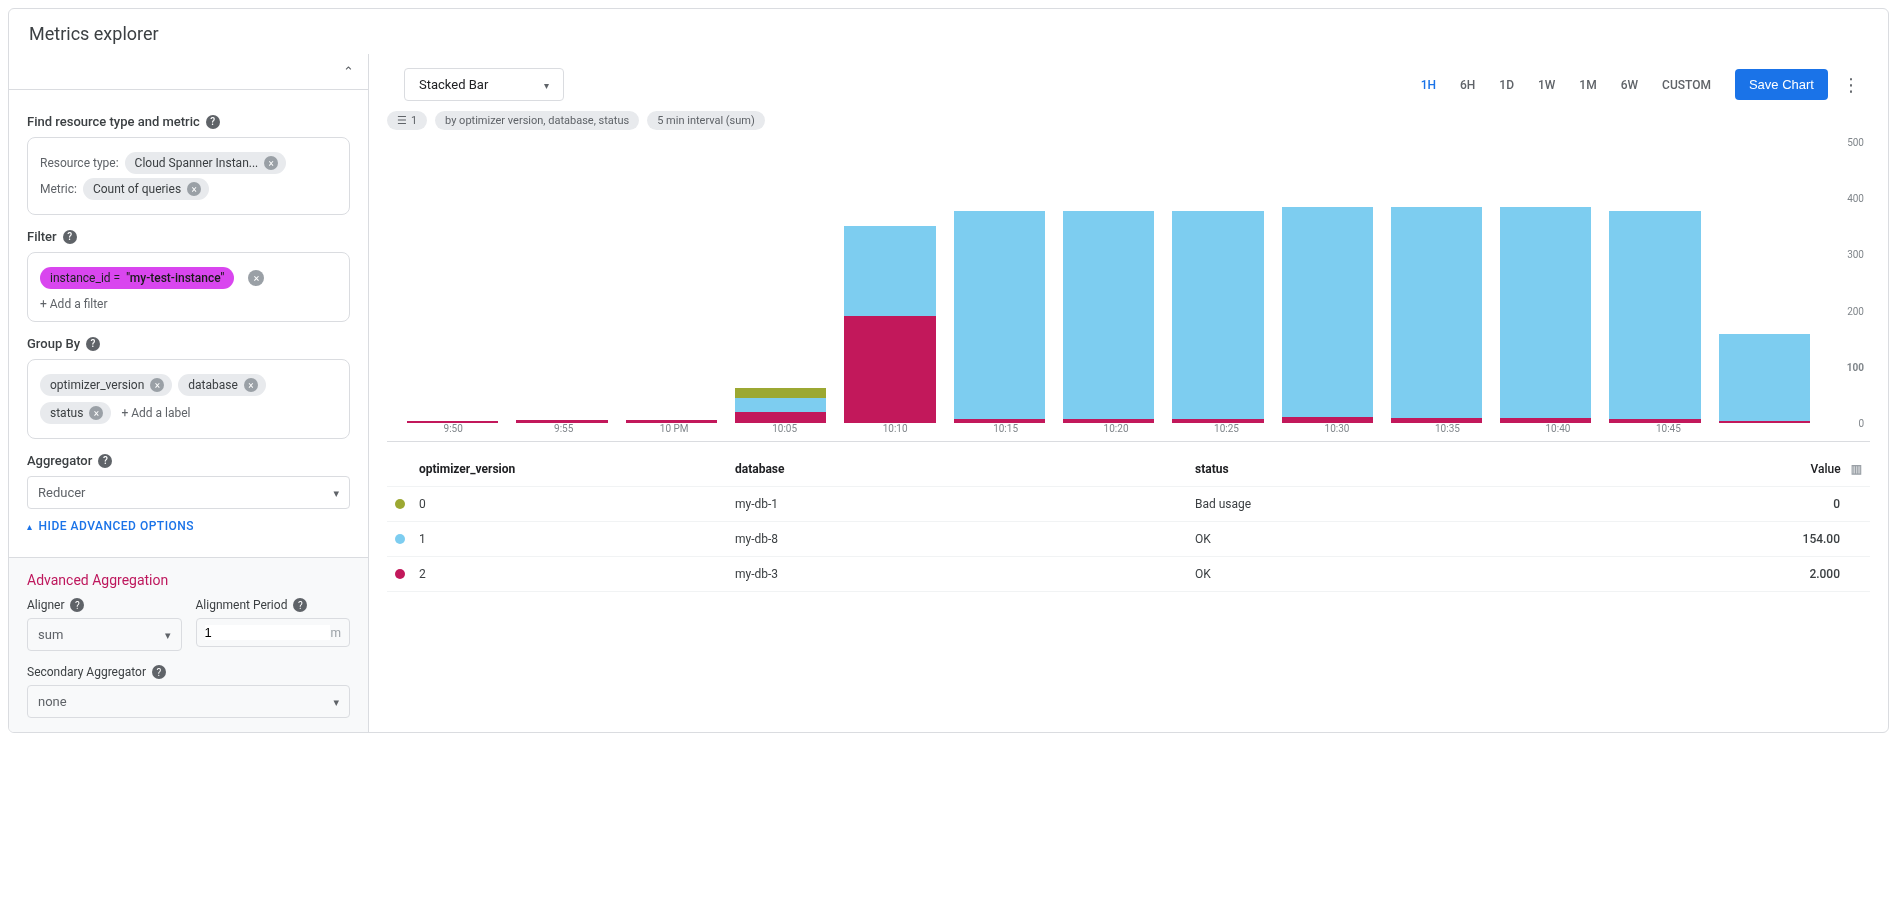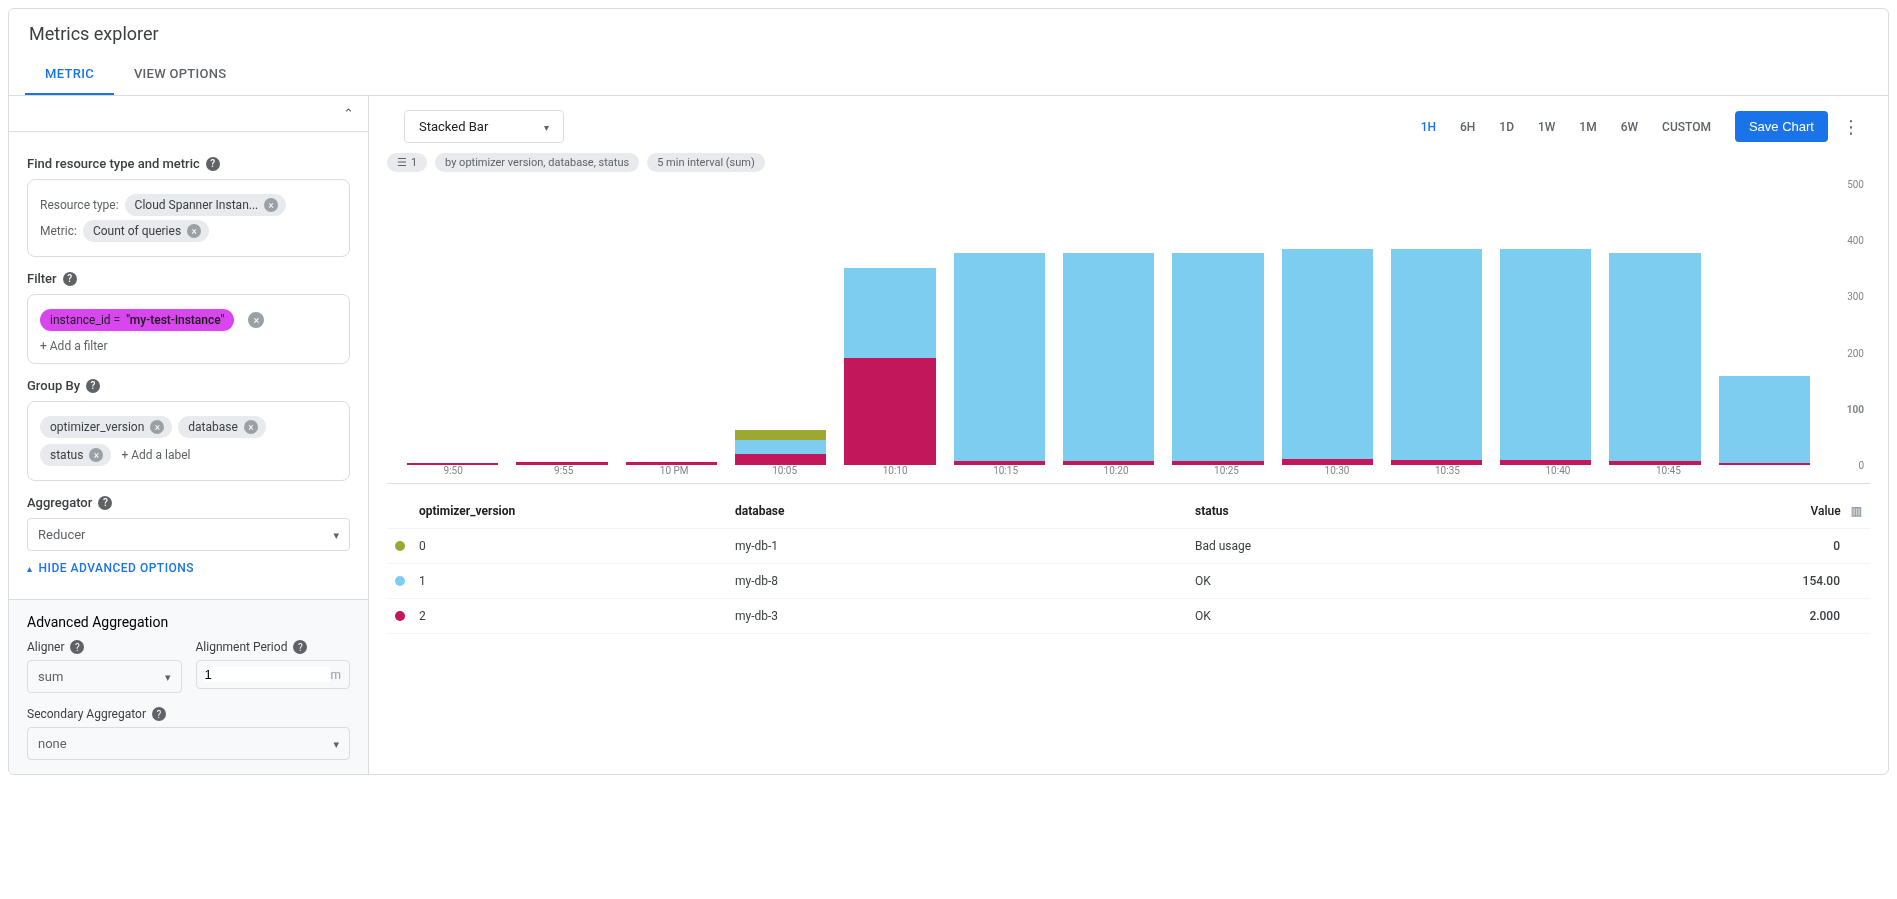--- a/index.html
+++ b/index.html
@@ -20,21 +20,21 @@
 .chiprow .lead { color:#5f6368; font-size:12px; }
 .chip { background:#e8eaed; border-radius:12px; padding:4px 8px 4px 10px; font-size:12px; color:#3c4043; display:inline-flex; align-items:center; gap:6px; }
 .chip .x { width:14px; height:14px; border-radius:50%; background:#9aa0a6; color:#fff; font-size:10px; display:flex; align-items:center; justify-content:center; cursor:pointer; }
 .filter-chip { background:#d946ef; border-radius:12px; padding:4px 10px; display:inline-flex; align-items:center; gap:6px; font-size:12px; }
 .filter-chip .val { font-weight:500; color:#1a1a1a; }
 .addlink { color:#5f6368; font-size:12px; cursor:pointer; }
 .addlink2 { color:#5f6368; font-size:12px; cursor:pointer; margin-left:4px; }
 .select { width:100%; border:1px solid #dadce0; border-radius:4px; padding:8px 10px; color:#5f6368; display:flex; justify-content:space-between; align-items:center; cursor:pointer; font-size:13px; }
 .adv-toggle { color:#1a73e8; font-size:12px; font-weight:500; letter-spacing:.5px; cursor:pointer; display:flex; align-items:center; gap:6px; margin:10px 0; }
 .adv-section { background:#f8f9fa; border-top:1px solid #dadce0; padding:14px 18px; }
-.adv-title { font-size:14px; color:#000000; font-weight:400; margin-bottom:10px; }
+.adv-title { font-size:14px; color:#be185d; font-weight:400; margin-bottom:10px; }
 .two-col { display:flex; gap:14px; }
 .two-col > div { flex:1; }
 .mini-label { font-size:12px; color:#3c4043; margin-bottom:6px; display:flex; align-items:center; gap:6px; }
 .input-with-unit { display:flex; align-items:center; border:1px solid #dadce0; border-radius:4px; padding:6px 8px; }
 .input-with-unit input { border:none; outline:none; width:100%; font-size:13px; }
 .input-with-unit .unit { color:#9aa0a6; font-size:12px; }
 
 .main { flex:1; padding: 14px 18px; }
 .toolbar { display:flex; align-items:center; justify-content:space-between; margin-bottom:10px;padding-left:17px; }
 .chart-type { border:1px solid #dadce0; border-radius:4px; padding:8px 14px; min-width:160px; display:flex; justify-content:space-between; align-items:center; cursor:pointer; font-size:13px; }
@@ -74,24 +74,20 @@
 .caretup::before { content:"▴"; font-size:10px; color:#1a73e8; }
 .chev::after { content:"▾"; font-size:11px; color:#5f6368; }
 .chevup { font-size:13px; color:#5f6368; }
 </style>
 </head>
 <body>
 
 <div class="page">
   <div class="title">Metrics explorer</div>
 
-  <div class="tabs">
-    <div class="tab active">METRIC</div>
-    <div class="tab">VIEW OPTIONS</div>
-  </div>
 
   <div class="body">
 
     <div class="sidebar">
       <div class="collapse-row">
           <span class="chevup">⌃</span>
         </div>
 
       <div class="panel">
         <div class="section-label">

